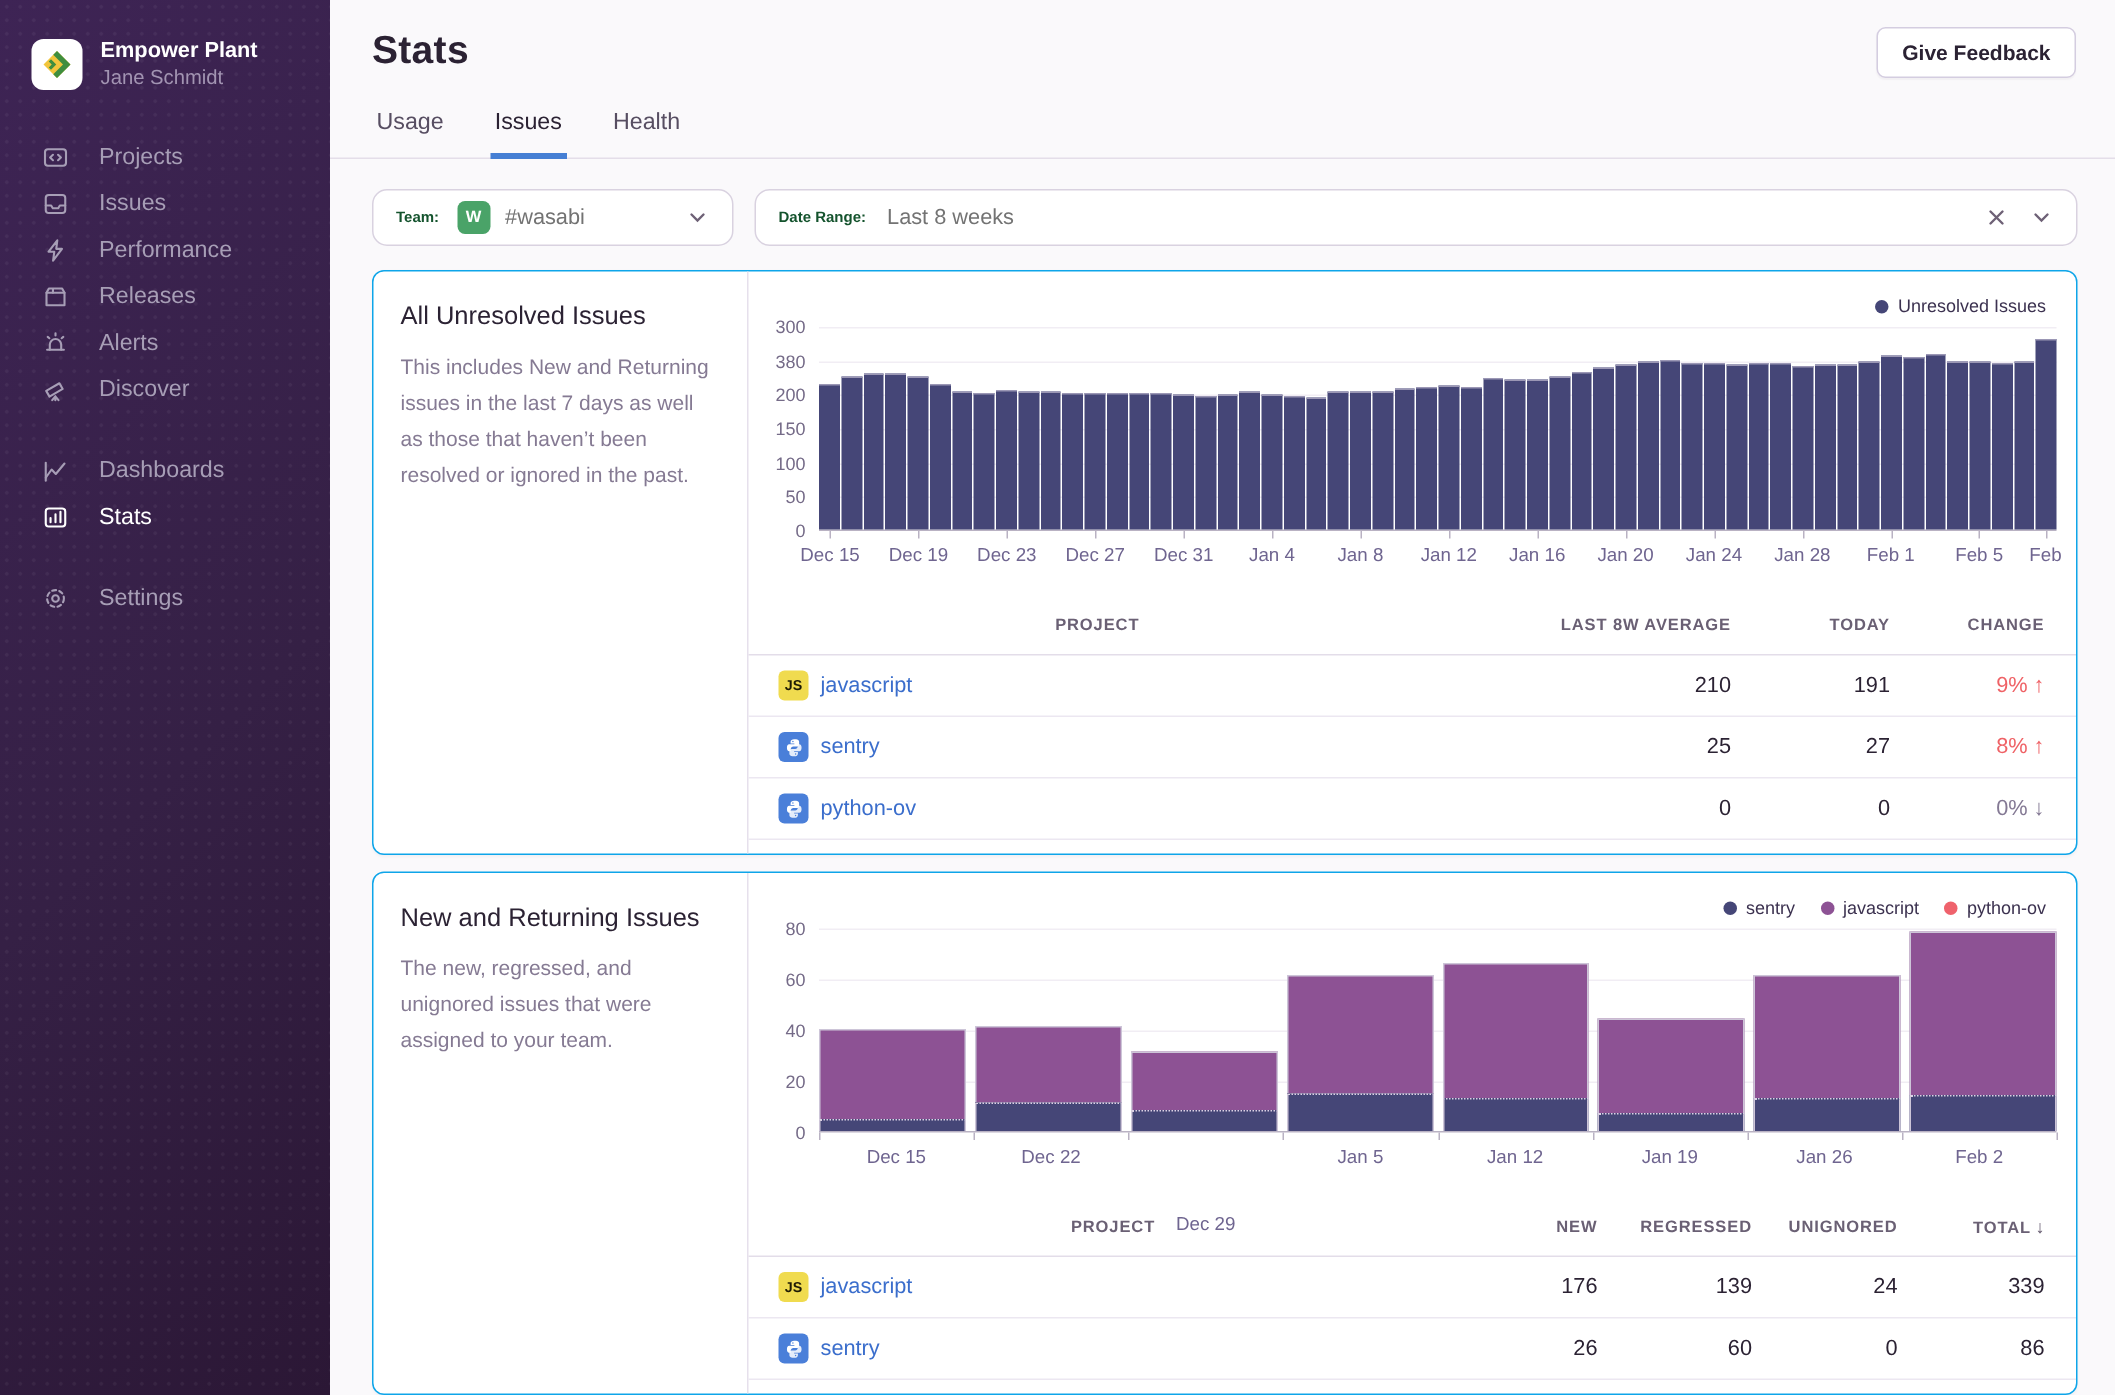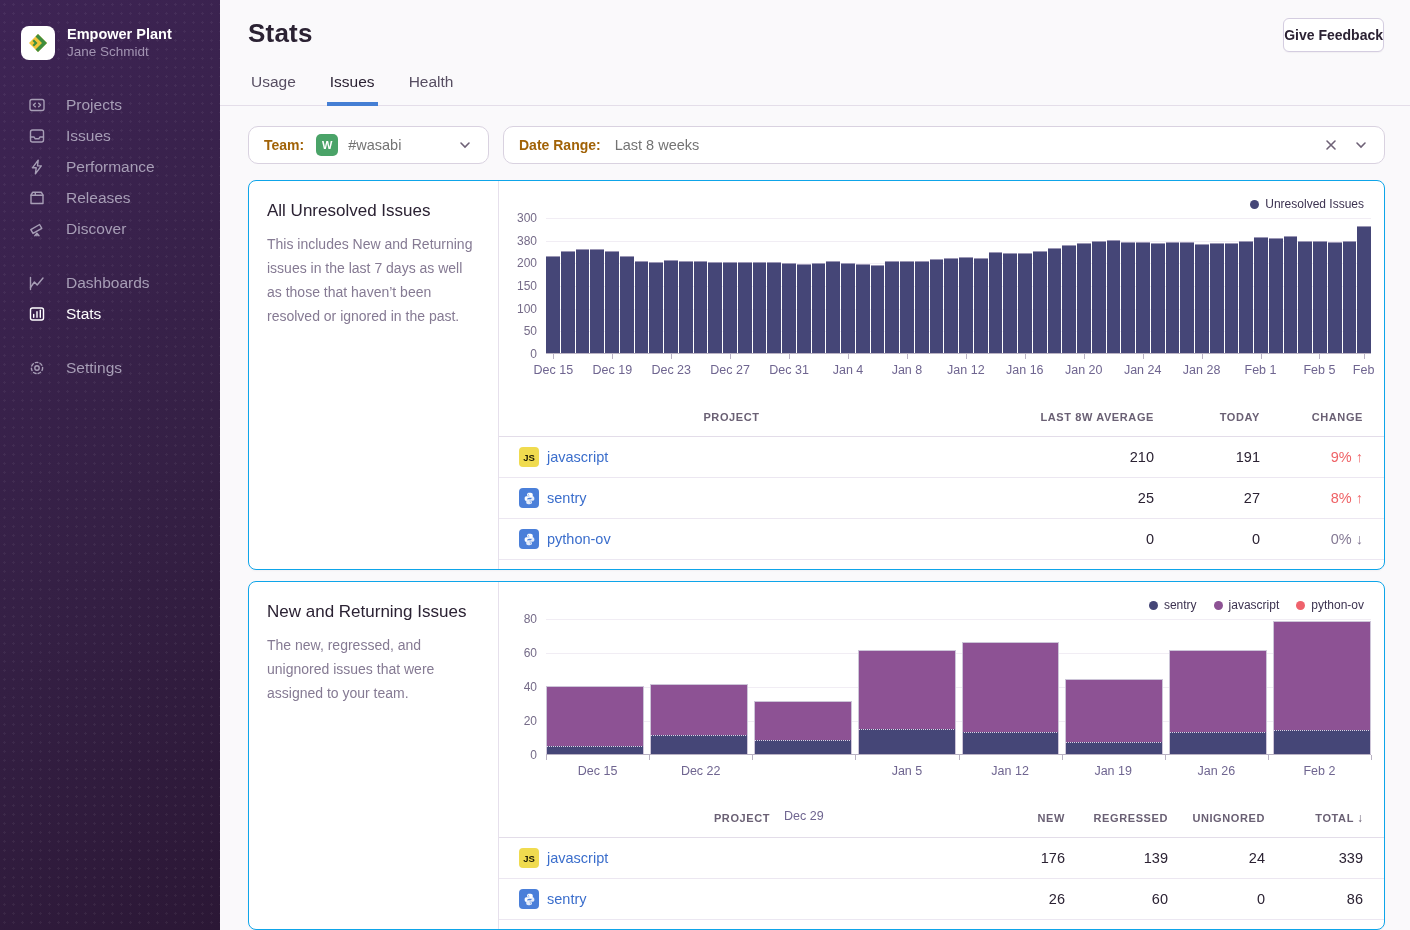--- a/index.html
+++ b/index.html
@@ -24,33 +24,33 @@
   .nav-item { display:flex; align-items:center; height:31px; padding-left:27px; gap:20px; color:#a79eb6; font-size:15.5px; cursor:pointer; }
   .nav-item .nav-icon { width:19px; height:19px; display:flex; align-items:center; justify-content:center; }
   .nav-item.active { color:#ffffff; }
   .nav-item svg { stroke:currentColor; fill:none; stroke-width:1.4; stroke-linecap:round; stroke-linejoin:round; }
 
   
   .main { flex:1; display:flex; flex-direction:column; overflow:hidden; }
   .page-header { padding:18px 26px 0 28px; border-bottom:1px solid #e4dee9; background:#faf9fb; }
   .header-top { display:flex; justify-content:space-between; align-items:flex-start; }
   .page-title { font-size:26px; font-weight:bold; color:#2b2233; letter-spacing:.2px; }
-  .feedback-btn { height:34px; padding:0 0; background:#fff; border:1px solid #d4cde0; border-radius:6px; font-weight:bold; font-size:14px; color:#2b2233; font-family:inherit; cursor:pointer; box-shadow:0 1px 1px rgba(43,34,51,.04); }
+  .feedback-btn { height:34px; padding:0 16px; background:#fff; border:1px solid #d4cde0; border-radius:6px; font-weight:bold; font-size:14px; color:#2b2233; font-family:inherit; cursor:pointer; box-shadow:0 1px 1px rgba(43,34,51,.04); }
   .tabs { display:flex; gap:28px; margin-top:21px; }
   .tab { font-size:15.5px; color:#574e62; padding:0 3px 11px; cursor:pointer; border-bottom:4px solid transparent; margin-bottom:-1px; }
   .tab.active { color:#2b2233; border-bottom-color:#457fd4; }
 
   .content { padding:20px 25px 0 28px; overflow:hidden; }
 
   
   .filters { display:flex; gap:14px; margin-bottom:16px; }
   .filter-box { height:38px; background:#fff; border:1px solid #d9d2e0; border-radius:10px; display:flex; align-items:center; padding:0 15px; cursor:pointer; }
   .team-box { width:241px; flex:0 0 241px; }
   .date-box { flex:1; }
-  .filter-label { font-weight:bold; font-size:14px; color:#a16207; }
+  .filter-label { font-weight:bold; font-size:10px; color:#14532d; }
   .team-avatar { width:22px; height:22px; border-radius:5px; color:#fff; font-size:11px; font-weight:bold; display:flex; align-items:center; justify-content:center; margin-left:12px; }
   .filter-value { font-size:14.5px; color:#737373; margin-left:10px; }
   .date-box .filter-value { margin-left:14px; }
   .box-right { margin-left:auto; display:flex; align-items:center; gap:14px; }
   .icon-btn { display:flex; align-items:center; justify-content:center; width:16px; height:16px; color:#6e6176; cursor:pointer; }
   .icon-btn svg { stroke:currentColor; fill:none; stroke-width:1.6; stroke-linecap:round; }
 
   
   .panel { background:#fff; border:1px solid #0ea5e9; border-radius:8px; display:flex; margin-bottom:11px; box-shadow:0 1px 2px rgba(43,34,51,.04); }
   .panel-left { width:250px; flex:0 0 250px; border-right:1px solid #e6e0ec; padding:20px 18px; }
@@ -140,20 +140,29 @@
           <span>Performance</span>
         </div>
         <div class="nav-item">
           <span class="nav-icon">
             <svg width="18" height="18" viewBox="0 0 18 18">
               <path d="M3 6.2h12v8.3H3z"></path>
               <path d="M3 6.2 4.6 3.3h8.8L15 6.2M7.3 3.3v2.9"></path>
             </svg>
           </span>
           <span>Releases</span>
+        </div>
+        <div class="nav-item">
+          <span class="nav-icon">
+            <svg width="18" height="18" viewBox="0 0 18 18">
+              <path d="M5.2 13.2V9.8a3.8 3.8 0 0 1 7.6 0v3.4"></path>
+              <path d="M3.4 13.2h11.2M9 2.2v1.5M3.8 4.6l1.1.9M14.2 4.6l-1.1.9"></path>
+            </svg>
+          </span>
+          <span>Alerts</span>
         </div>
         <div class="nav-item">
           <span class="nav-icon">
             <svg width="18" height="18" viewBox="0 0 18 18">
               <path d="M2.8 9.6 11.6 4.5l2.2 3.8-8.8 5.1z"></path>
               <path d="M8.9 13.2v2.6M6.8 15.8l2.1-2.6 2.1 2.6"></path>
             </svg>
           </span>
           <span>Discover</span>
         </div>

